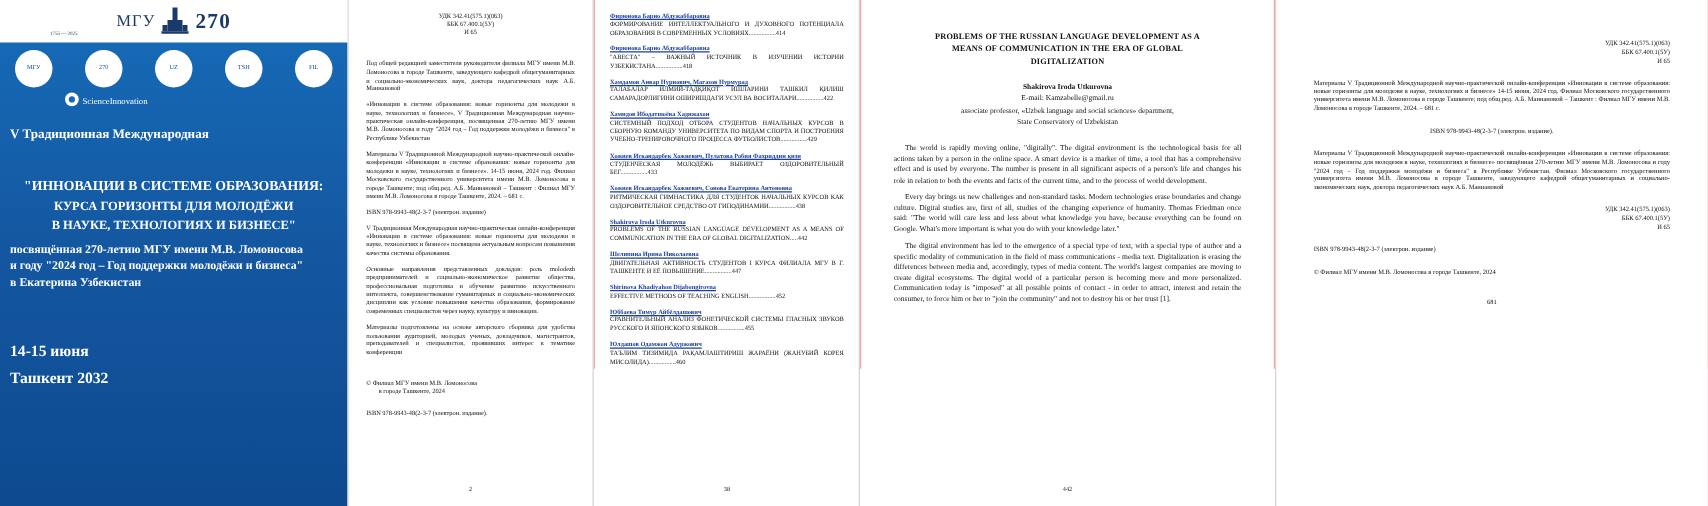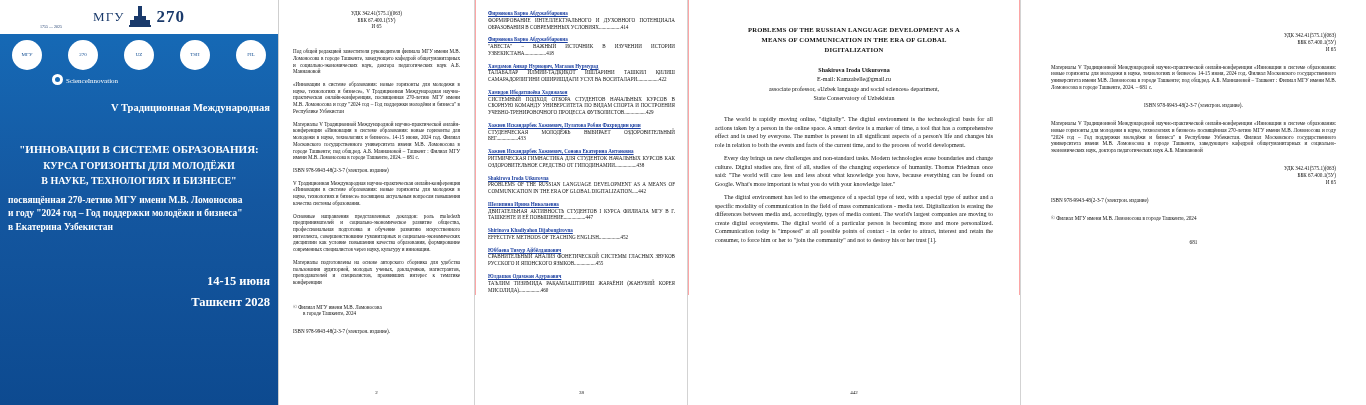--- a/index.html
+++ b/index.html
@@ -12,25 +12,25 @@
   .msu-logo{display:flex;align-items:center;gap:5px;}
   .msu-text{font-family:"Liberation Serif",serif;font-size:13px;letter-spacing:1px;color:#1a3a6b;}
   .msu-270{font-size:17px;color:#1a3a6b;font-weight:bold;letter-spacing:1px;}
   .p1-body{position:relative;height:371px;background:linear-gradient(180deg,#1669b5 0%,#1457a0 45%,#0d4a90 100%);color:#fff;padding:0 8px;box-sizing:border-box;}
   .logo-strip{display:flex;align-items:center;justify-content:space-between;padding:6px 4px 4px 4px;}
   .logo-circ{width:30px;height:30px;border-radius:50%;background:#ffffff;display:flex;align-items:center;justify-content:center;overflow:hidden;}
   .logo-circ .inner{font-size:5px;color:#0d4a90;text-align:center;line-height:1.05;padding:1px;}
   .sci-innov{display:flex;align-items:flex-end;gap:3px;color:#fff;font-size:7px;padding-left:44px;}
   .sci-dot{width:11px;height:11px;border-radius:50%;background:#ffffff;position:relative;}
   .sci-dot:after{content:"";position:absolute;left:3px;top:3px;width:5px;height:5px;border-radius:50%;background:#1669b5;}
-  .title-main{text-align:right;font-size:10.5px;font-weight:bold;line-height:1.35;margin-top:16px;}
+  .title-main{text-align:left;font-size:10.5px;font-weight:bold;line-height:1.35;margin-top:16px;}
   .quote-block{text-align:center;font-weight:bold;font-size:11px;line-height:1.5;margin-top:26px;color:#ffffff;}
   .quote-block .l2{font-size:10px;}
   .ded{font-size:9.5px;line-height:1.45;margin-top:6px;font-weight:bold;}
-  .dates{text-align:right;font-size:12.5px;font-weight:bold;margin-top:36px;line-height:1.7;}
+  .dates{text-align:left;font-size:12.5px;font-weight:bold;margin-top:36px;line-height:1.7;}
 
   
   .page{position:absolute;top:0;height:405px;background:#fff;box-sizing:border-box;}
   .pg-border{border-right:1px solid #d3d3d3;}
   .tiny{font-size:5.1px;line-height:1.32;}
   .c-right{text-align:right;}
   .c-center{text-align:center;}
   .c-just{text-align:justify;}
   .bold{font-weight:bold;}
   .sp{height:6px;}
@@ -108,21 +108,21 @@
       </div>
 
       <div class="ded">
         <div>посвящённая 270-летию МГУ имени М.В. Ломоносова</div>
         <div>и году "2024 год – Год поддержки молодёжи и бизнеса"</div>
         <div>в Екатерина Узбекистан</div>
       </div>
 
       <div class="dates">
         <div>14-15 июня</div>
-        <div>Ташкент 2028</div>
+        <div>Ташкент 2032</div>
       </div>
     </div>
   </div>
 
   <div class="page panel2 pg-border">
     <div class="tiny c-center">УДК 342.41(575.1)(063)</div>
     <div class="tiny c-center">ББК 67.400.1(5У)</div>
     <div class="tiny c-center">И 65</div>
     <div class="sp3"></div>
     <div class="tiny c-just">Под общей редакцией заместителя руководителя филиала МГУ имени М.В. Ломоносова в городе Ташкенте, заведующего кафедрой общегуманитарных и социально-экономических наук, доктора педагогических наук А.Б. Маннановой</div>

